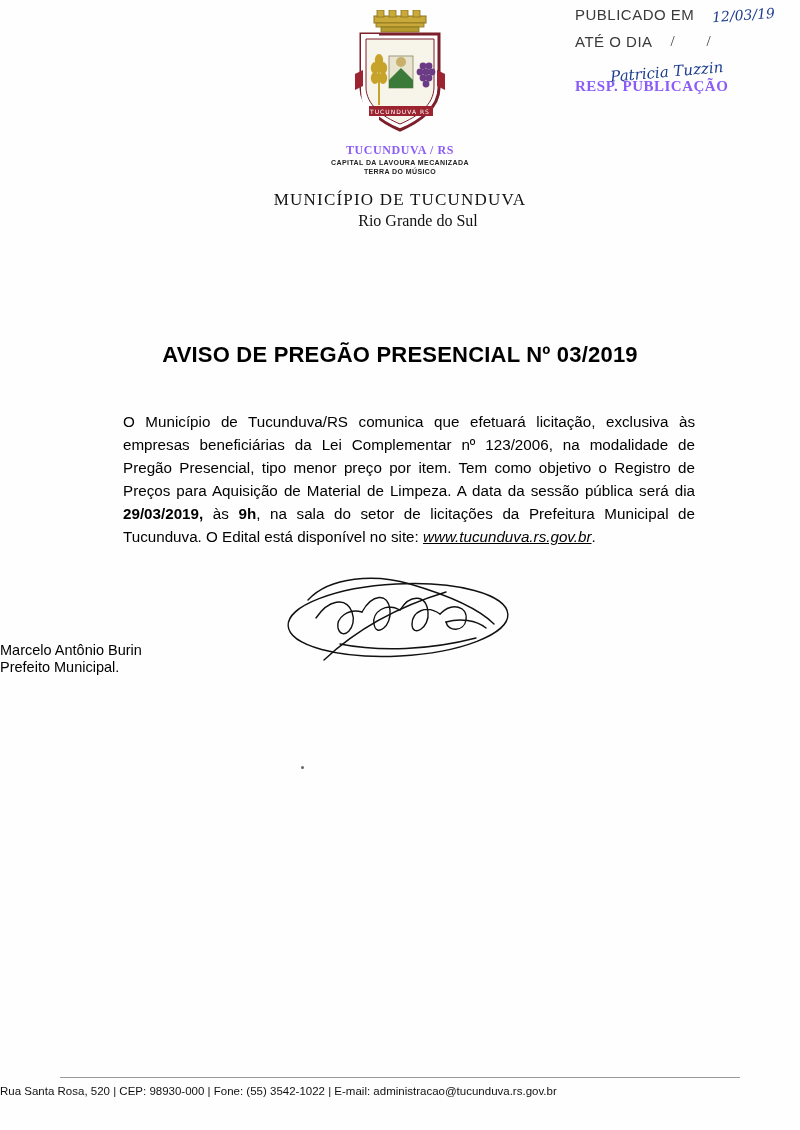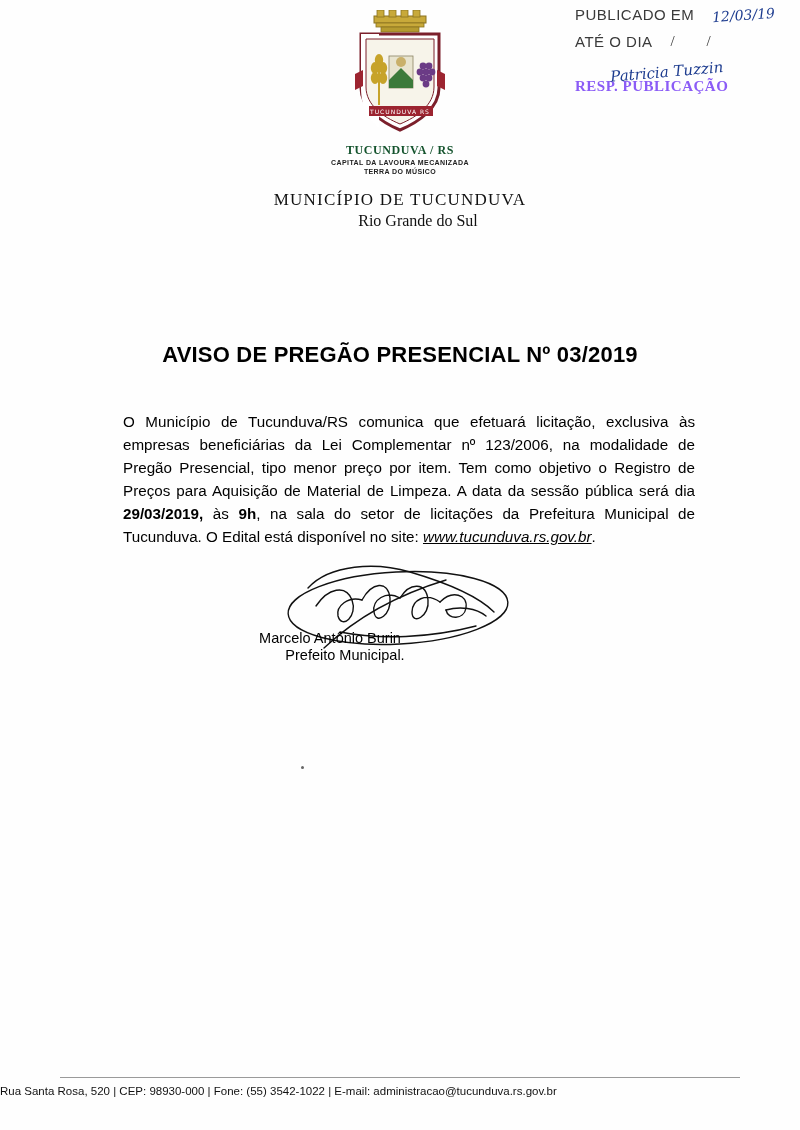--- a/index.html
+++ b/index.html
@@ -95,21 +95,21 @@
 
   .crest-text {
     margin-top: 2px;
     line-height: 1.15;
   }
   .crest-title {
     font-family: "Liberation Serif", serif;
     font-weight: bold;
     font-size: 12px;
     letter-spacing: 0.6px;
-    color: #14532d;
+    color: #8b5cf6;
   }
   .crest-sub1 {
     font-family: "Liberation Sans", sans-serif;
     font-weight: bold;
     font-size: 7px;
     letter-spacing: 0.4px;
     color: #222;
     margin-top: 1px;
   }
   .crest-sub2 {
@@ -173,24 +173,23 @@
     top: 536px;
     left: 123px;
     font-family: "Liberation Sans", sans-serif;
     font-size: 15.2px;
     color: #000;
   }
 
   
   .sig-block {
     position: absolute;
-    top: 572px;
+    top: 584px;
     left: 0;
     width: 660px;
-    text-align: center;
   }
   .sig-scribble {
     position: absolute;
     top: -12px;
     left: 280px;
     width: 250px;
     height: 95px;
     pointer-events: none;
   }
   .sig-name {
@@ -199,21 +198,20 @@
     font-size: 14.5px;
     color: #000;
     margin-top: 58px;
   }
   .sig-role {
     position: relative;
     font-family: "Liberation Sans", sans-serif;
     font-size: 14.5px;
     color: #000;
     margin-top: 1px;
-    padding-left: 30px;
   }
 
   .speck {
     position: absolute;
     top: 766px;
     left: 301px;
     width: 3px;
     height: 3px;
     background: #666;
     border-radius: 50%;

